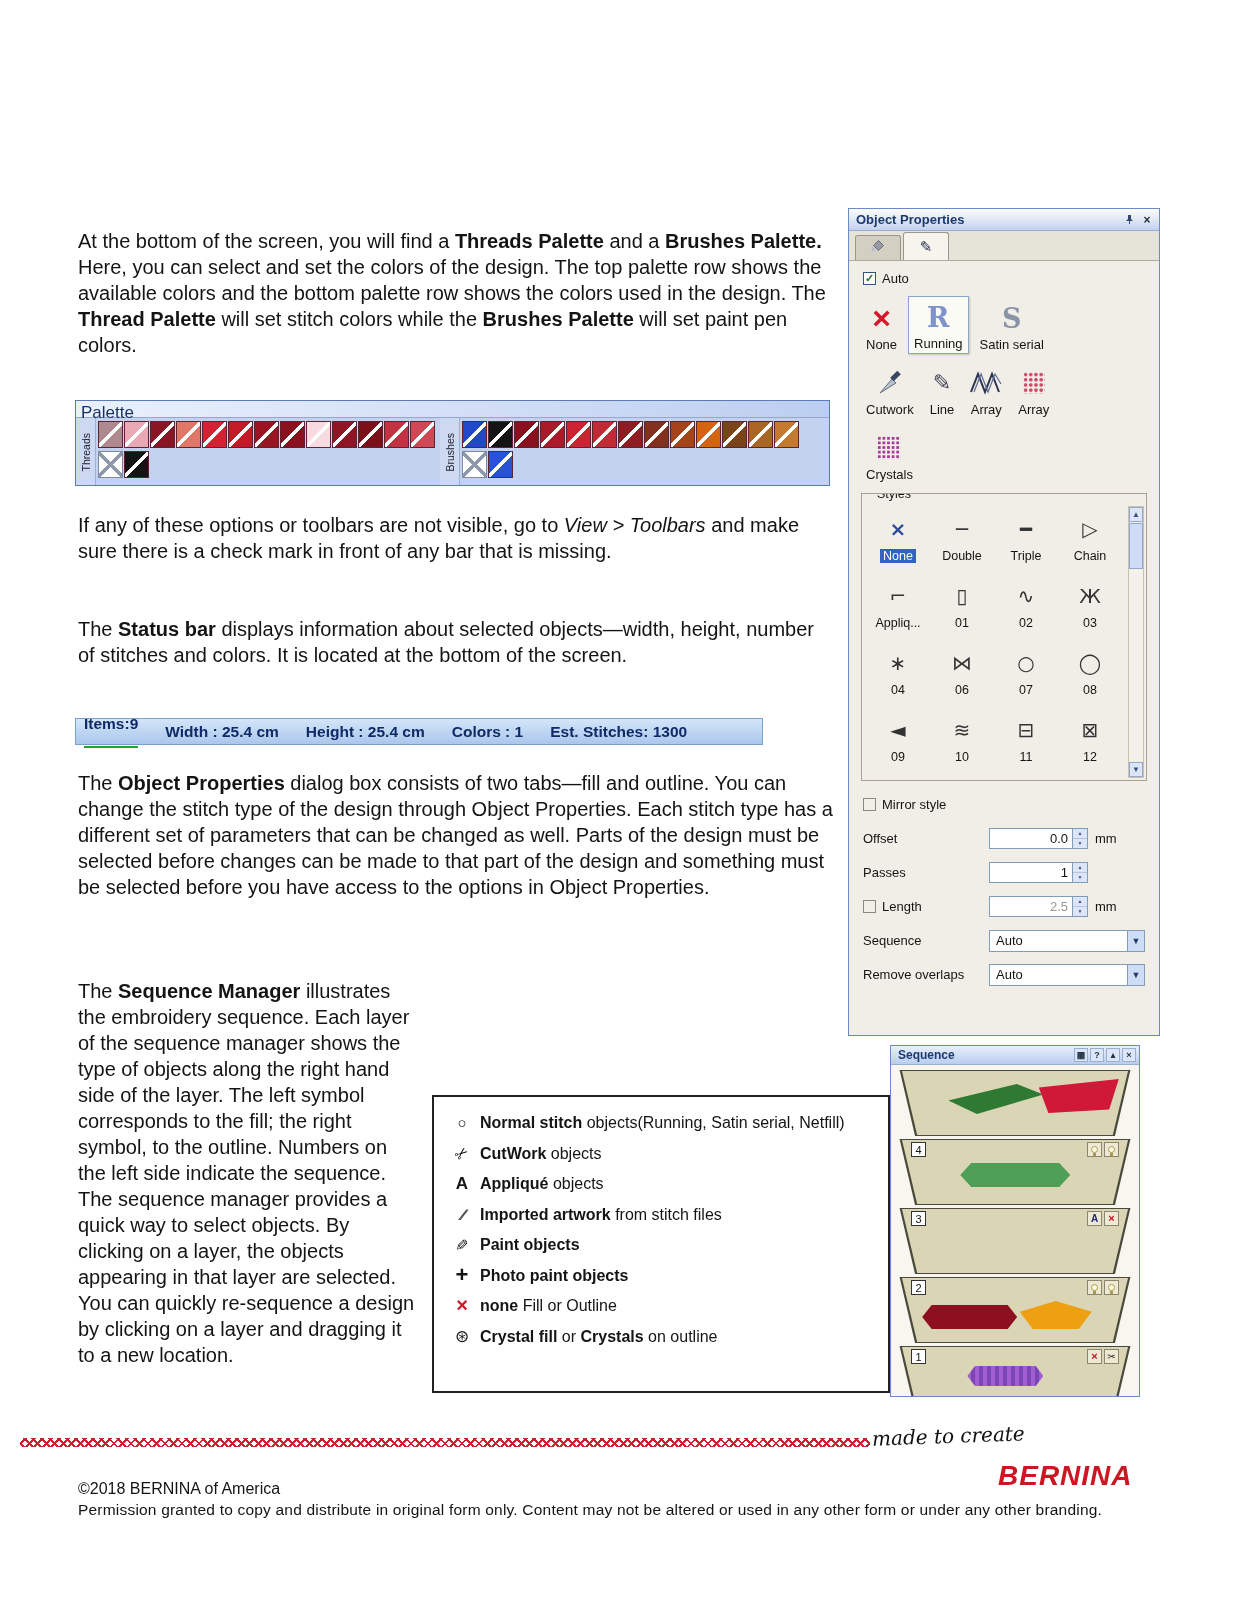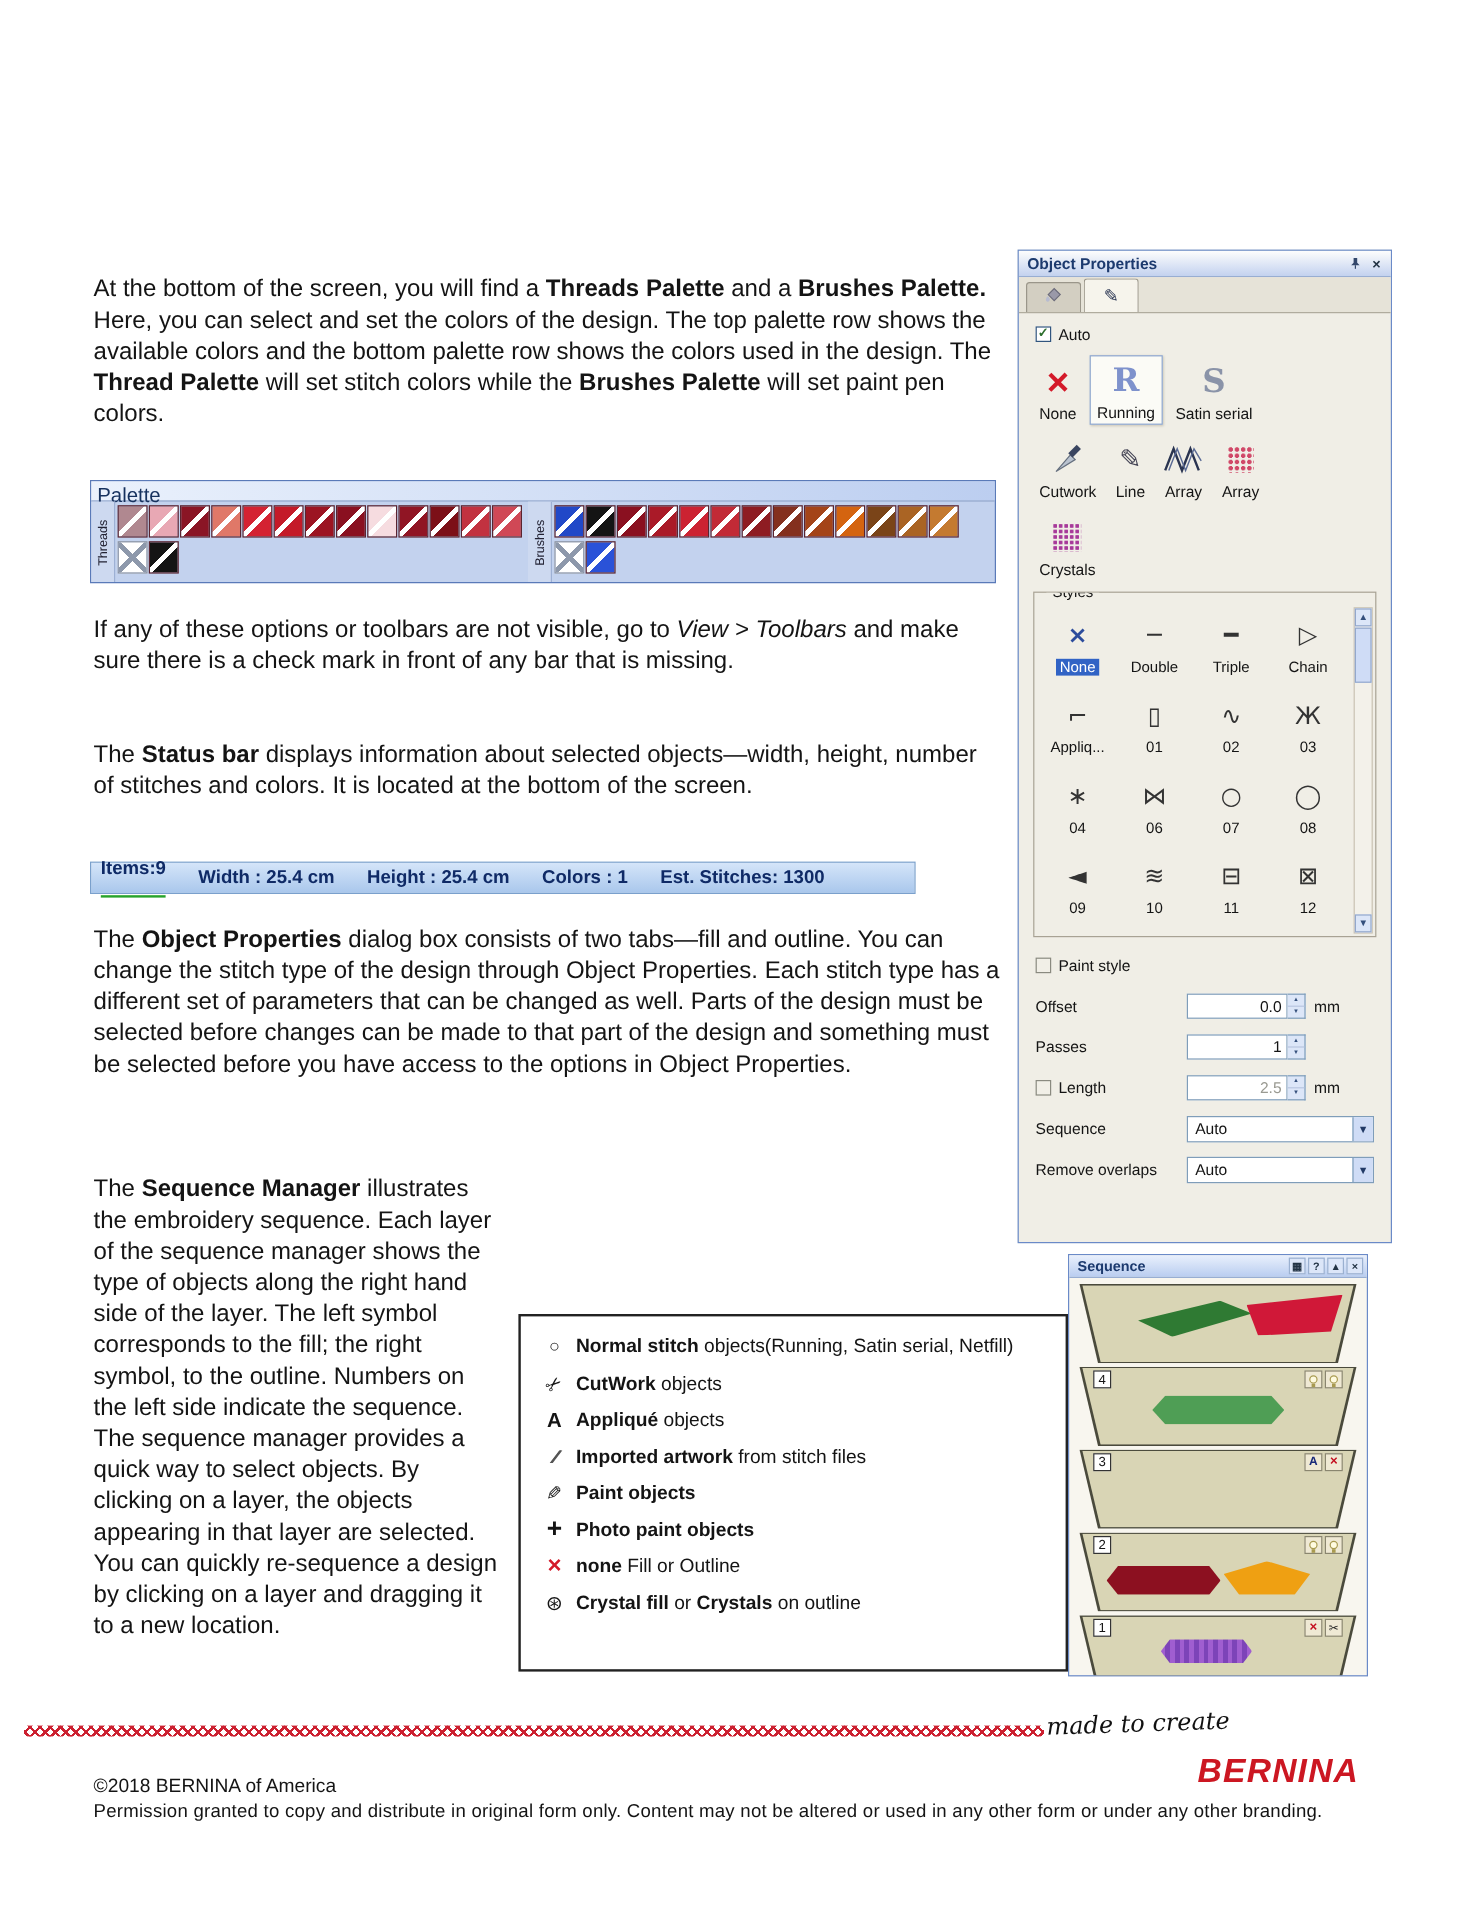--- a/index.html
+++ b/index.html
@@ -445,21 +445,21 @@
         <div class="scrollbar">
           <div class="scr-arr">▲</div>
           <div class="scr-thumb"></div>
           <div class="scr-arr down">▼</div>
         </div>
       </div>
 
       <div class="op-row">
         <span class="lbl">
           <span class="cb grey"></span>
-          <span>Paint style</span>
+          <span>Mirror style</span>
         </span>
       </div>
 
       <div class="op-row">
         <span class="lbl">Offset</span>
         <span class="num-input">0.0</span>
         <span class="spin">
             <b>▲</b>
             <b>▼</b>
           </span>

